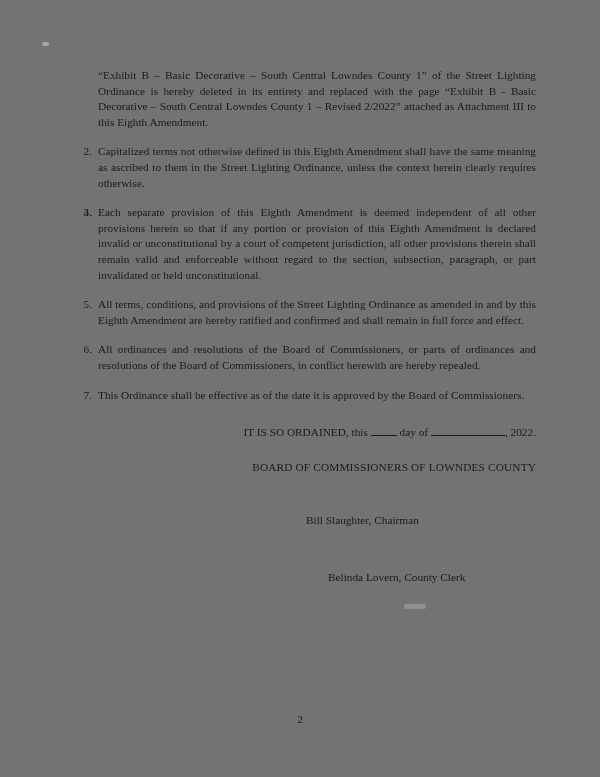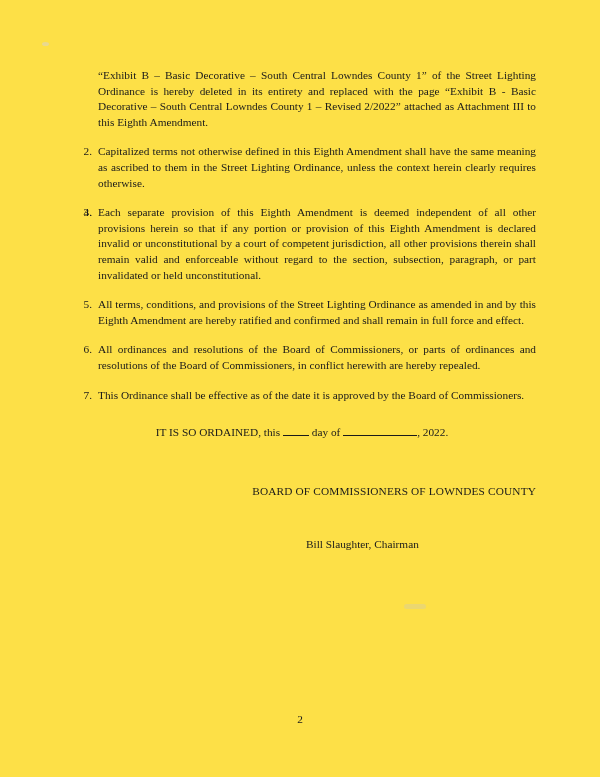--- a/index.html
+++ b/index.html
@@ -11,21 +11,21 @@
     width: 600px;
     height: 777px;
     position: relative;
     font-family: "Liberation Serif", serif;
     color: #1a1a1a;
     overflow: hidden;
   }
   .page {
     position: absolute;
     inset: 0;
-    background: #fde047;
+    background: #737373;
   }
   
   .scan-speck {
     position: absolute;
     background: #d8d4cc;
     border-radius: 50%;
     opacity: .55;
   }
   .content {
     position: absolute;
@@ -59,26 +59,26 @@
     left: 6px;
     top: 0;
     width: 18px;
     text-align: right;
     font-size: 11.3px;
     line-height: 15.6px;
   }
   .ordained {
     margin-top: 22px;
     margin-bottom: 0;
-    text-align: center;
+    text-align: right;
   }
   .blank-sm { display: inline-block; width: 26px; border-bottom: 1px solid #1a1a1a; vertical-align: baseline; }
   .blank-md { display: inline-block; width: 74px; border-bottom: 1px solid #1a1a1a; vertical-align: baseline; }
   .board-line {
-    margin-top: 44px;
+    margin-top: 20px;
     text-align: right;
     font-size: 11.3px;
     letter-spacing: .15px;
   }
   .sig-block {
     margin-top: 40px;
     padding-left: 178px;
   }
   .sig-row {
     display: flex;
@@ -167,18 +167,19 @@
       <span class="blank-md"></span><span>, 2022.</span>
     </p>
 
     <div class="board-line">BOARD OF COMMISSIONERS OF LOWNDES COUNTY</div>
 
     <div class="sig-block">
       <div class="sig-name">Bill Slaughter, Chairman</div>
     </div>
 
     <div class="attest-block">
+      <div class="sig-name attest-name">Belinda Lovern, County Clerk</div>
     </div>
 
   </div>
 
   <div class="page-number">2</div>
 </div>
 
 </body></html>

